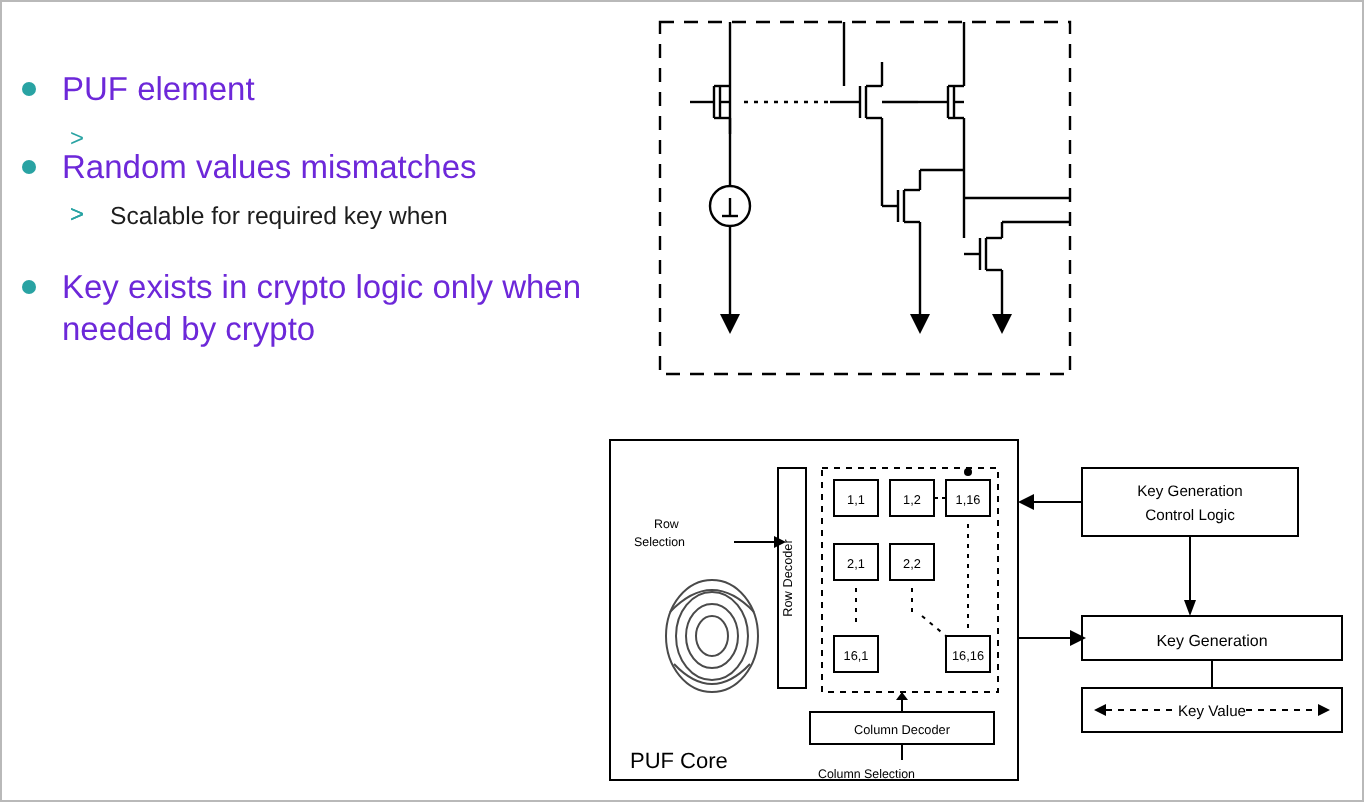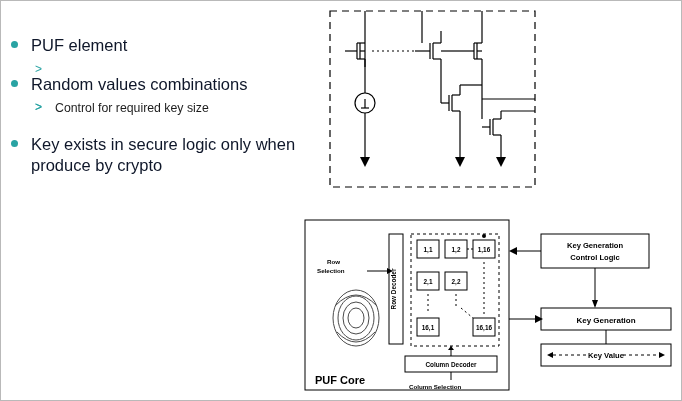--- a/index.html
+++ b/index.html
@@ -24,21 +24,21 @@
     position: absolute;
     left: 8px;
     top: 34px;
     width: 320px;
   }
   .b1 {
     position: relative;
     padding-left: 22px;
     font-size: 16.5px;
     line-height: 1.25;
-    color: #0f172a;
+    color: #6d28d9;
     margin-bottom: 2px;
   }
   .b1 .dot {
     position: absolute;
     left: 2px;
     top: 6px;
     width: 7px;
     height: 7px;
     border-radius: 50%;
     background: #29a3a3;
@@ -71,21 +71,20 @@
   }
   .schematic svg { display: block; }
 
   
   .blockdiag {
     position: absolute;
     left: 300px;
     top: 213px;
     width: 376px;
     height: 184px;
-    font-weight: bold;
   }
   .blockdiag svg { display: block; }
 </style>
 </head>
 <body>
 
 <div id="slide">
 
   <div class="bullets">
 
@@ -95,37 +94,37 @@
     </div>
 
     <div class="b2">
       <span class="arrow">&gt;</span>
     </div>
 
     <div class="spacer-lg"></div>
 
     <div class="b1">
       <span class="dot"></span>
-      <span>Random values combinations</span>
+      <span>Random values mismatches</span>
     </div>
 
     <div class="b2">
       <span class="arrow">&gt;</span>
     </div>
 
     <div class="b2">
       <span class="arrow">&gt;</span>
-      <span>Control for required key size</span>
+      <span>Scalable for required key when</span>
     </div>
 
     <div class="spacer-lg"></div>
 
     <div class="b1">
       <span class="dot"></span>
-      <span>Key exists in secure logic only when produce by crypto</span>
+      <span>Key exists in crypto logic only when needed by crypto</span>
     </div>
 
   </div>
 
   <div class="schematic">
     <svg width="352" height="186" viewBox="0 0 352 186" xmlns="http://www.w3.org/2000/svg">
       <g stroke="#000000" fill="none" stroke-width="1.2">
 
         <rect x="3" y="4" width="205" height="176" stroke-dasharray="7,5"></rect>
 

